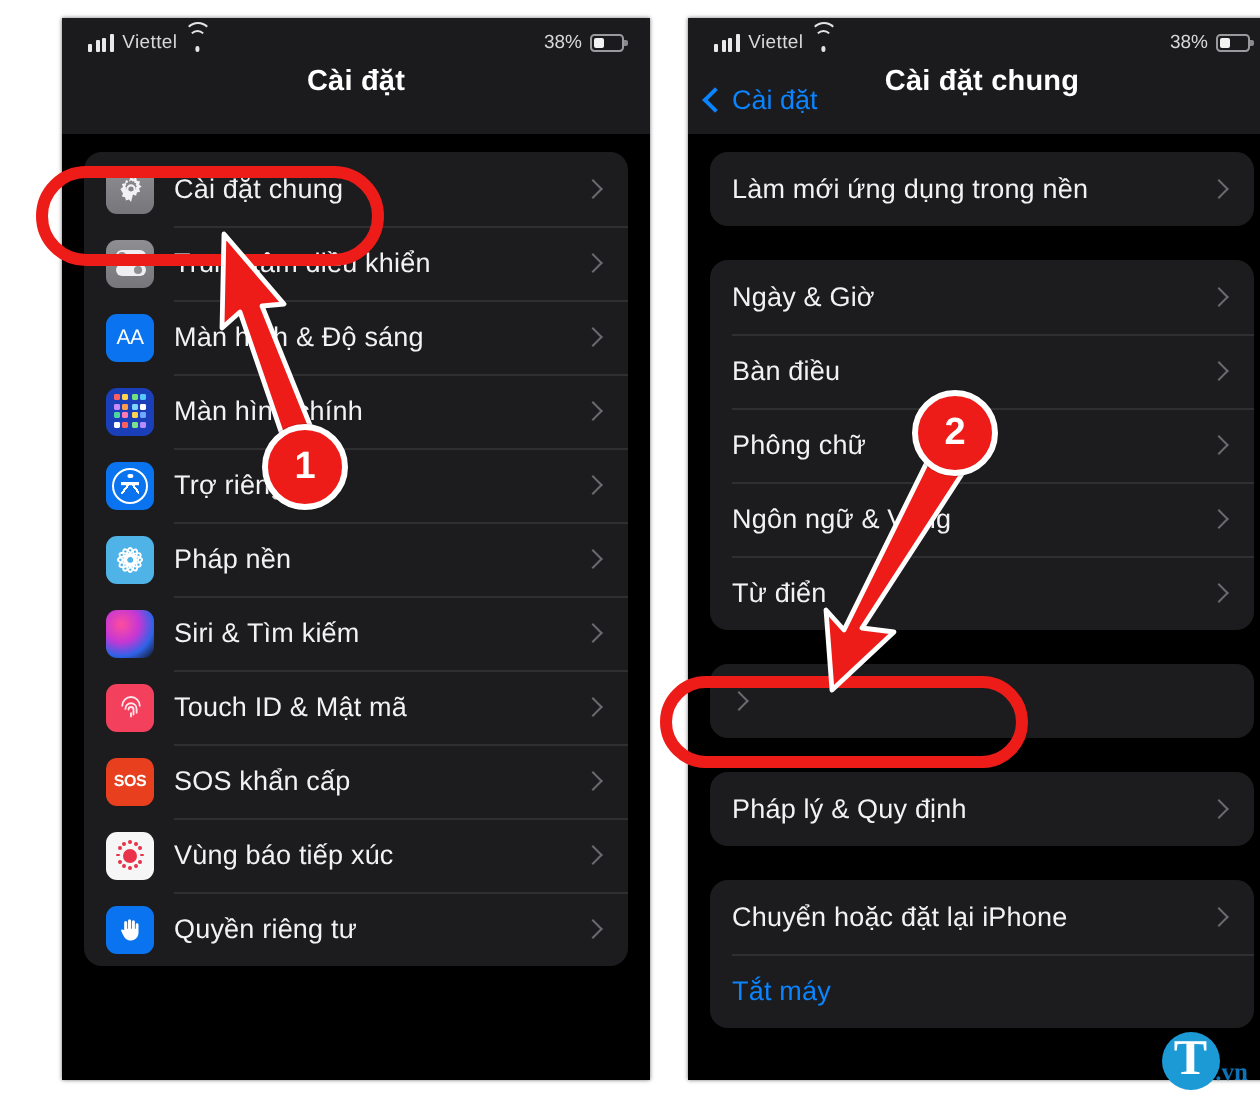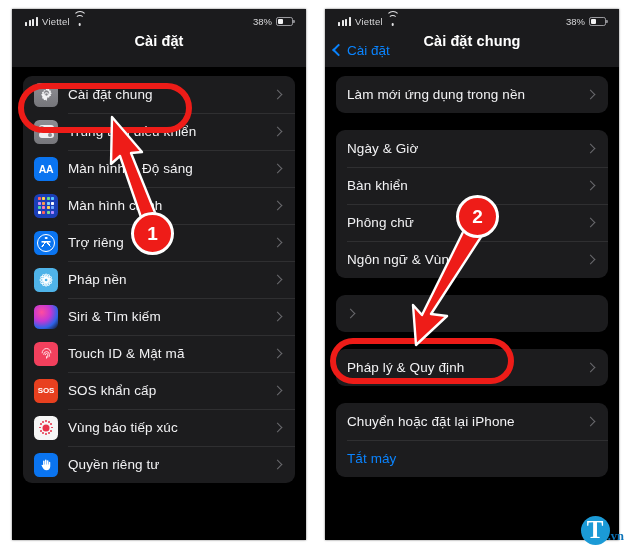--- a/index.html
+++ b/index.html
@@ -11,20 +11,21 @@
     position:relative;
   }
   .stage{position:absolute;left:0;top:0;width:630px;height:549px;background:#fff;}
 
   
   .phone{
     position:absolute;
     background:#6d28d9;
     overflow:hidden;
     box-shadow:0 0 2px rgba(0,0,0,.55);
+    margin-left:19px;
   }
   #phone-left{left:12px;top:9px;width:294px;height:531px;}
   #phone-right{left:325px;top:9px;width:294px;height:531px;}
 
   
   .statusbar{
     position:relative;height:24px;background:#1b1b1d;
     display:flex;align-items:center;padding:0 13px;box-sizing:border-box;
     color:#e9e9ea;font-size:10px;
   }
@@ -105,21 +106,21 @@
   .ic-white{background:#f6f6f6;}
   .ic-green{background:#30c34e;}
   .ic-siri{background:radial-gradient(circle at 32% 30%,#ff4d9d 0%,#c537d4 38%,#2e63e8 68%,#101014 100%);}
   .ic-grid{background:#1b3fb8;}
 
   .gear-g{width:15px;height:15px;}
   .toggles{width:15px;height:13px;display:flex;flex-direction:column;justify-content:space-between;}
   .tg{width:15px;height:6px;border-radius:3px;background:#efeff1;position:relative;}
   .tg i{position:absolute;top:1px;width:4px;height:4px;border-radius:50%;background:#8e8e93;}
   .tg.l i{left:1.3px}.tg.r i{right:1.3px}
-  .aa{color:#fff;font-size:10.5px;font-weight:700;letter-spacing:-.3px;}
+  .aa{color:#fff;font-size:10.5px;font-weight:400;letter-spacing:-.3px;}
   .dots{display:grid;grid-template-columns:repeat(4,3px);grid-gap:1.6px;}
   .dots i{width:3px;height:3px;border-radius:.7px;display:block;}
   .access{width:16px;height:16px;border:1.6px solid #fff;border-radius:50%;position:relative;}
   .access::before{content:"";position:absolute;left:50%;top:2.2px;width:2.6px;height:2.6px;
     border-radius:50%;background:#fff;transform:translateX(-50%);}
   .access::after{content:"";position:absolute;left:50%;top:6px;width:9px;height:6px;
     transform:translateX(-50%);
     background:
       linear-gradient(to right,#fff 0 9px) top/9px 1.6px no-repeat,
       linear-gradient(to bottom right,transparent 45%,#fff 45% 60%,transparent 60%) 0 0/4.5px 6px no-repeat,
@@ -389,29 +390,33 @@
               <div class="row-label">Làm mới ứng dụng trong nền</div>
               <span class="chev"></span>
             </div>
           </div>
           <div class="group">
             <div class="row">
               <div class="row-label">Ngày &amp; Giờ</div>
               <span class="chev"></span>
             </div>
             <div class="row">
-              <div class="row-label">Bàn khiển</div>
+              <div class="row-label">Bàn điều</div>
               <span class="chev"></span>
             </div>
             <div class="row">
               <div class="row-label">Phông chữ</div>
               <span class="chev"></span>
             </div>
             <div class="row">
               <div class="row-label">Ngôn ngữ &amp; Vùng</div>
+              <span class="chev"></span>
+            </div>
+            <div class="row">
+              <div class="row-label">Từ điển</div>
               <span class="chev"></span>
             </div>
           </div>
           <div class="group">
             <div class="row">
               <span class="chev"></span>
             </div>
           </div>
           <div class="group">
             <div class="row">

